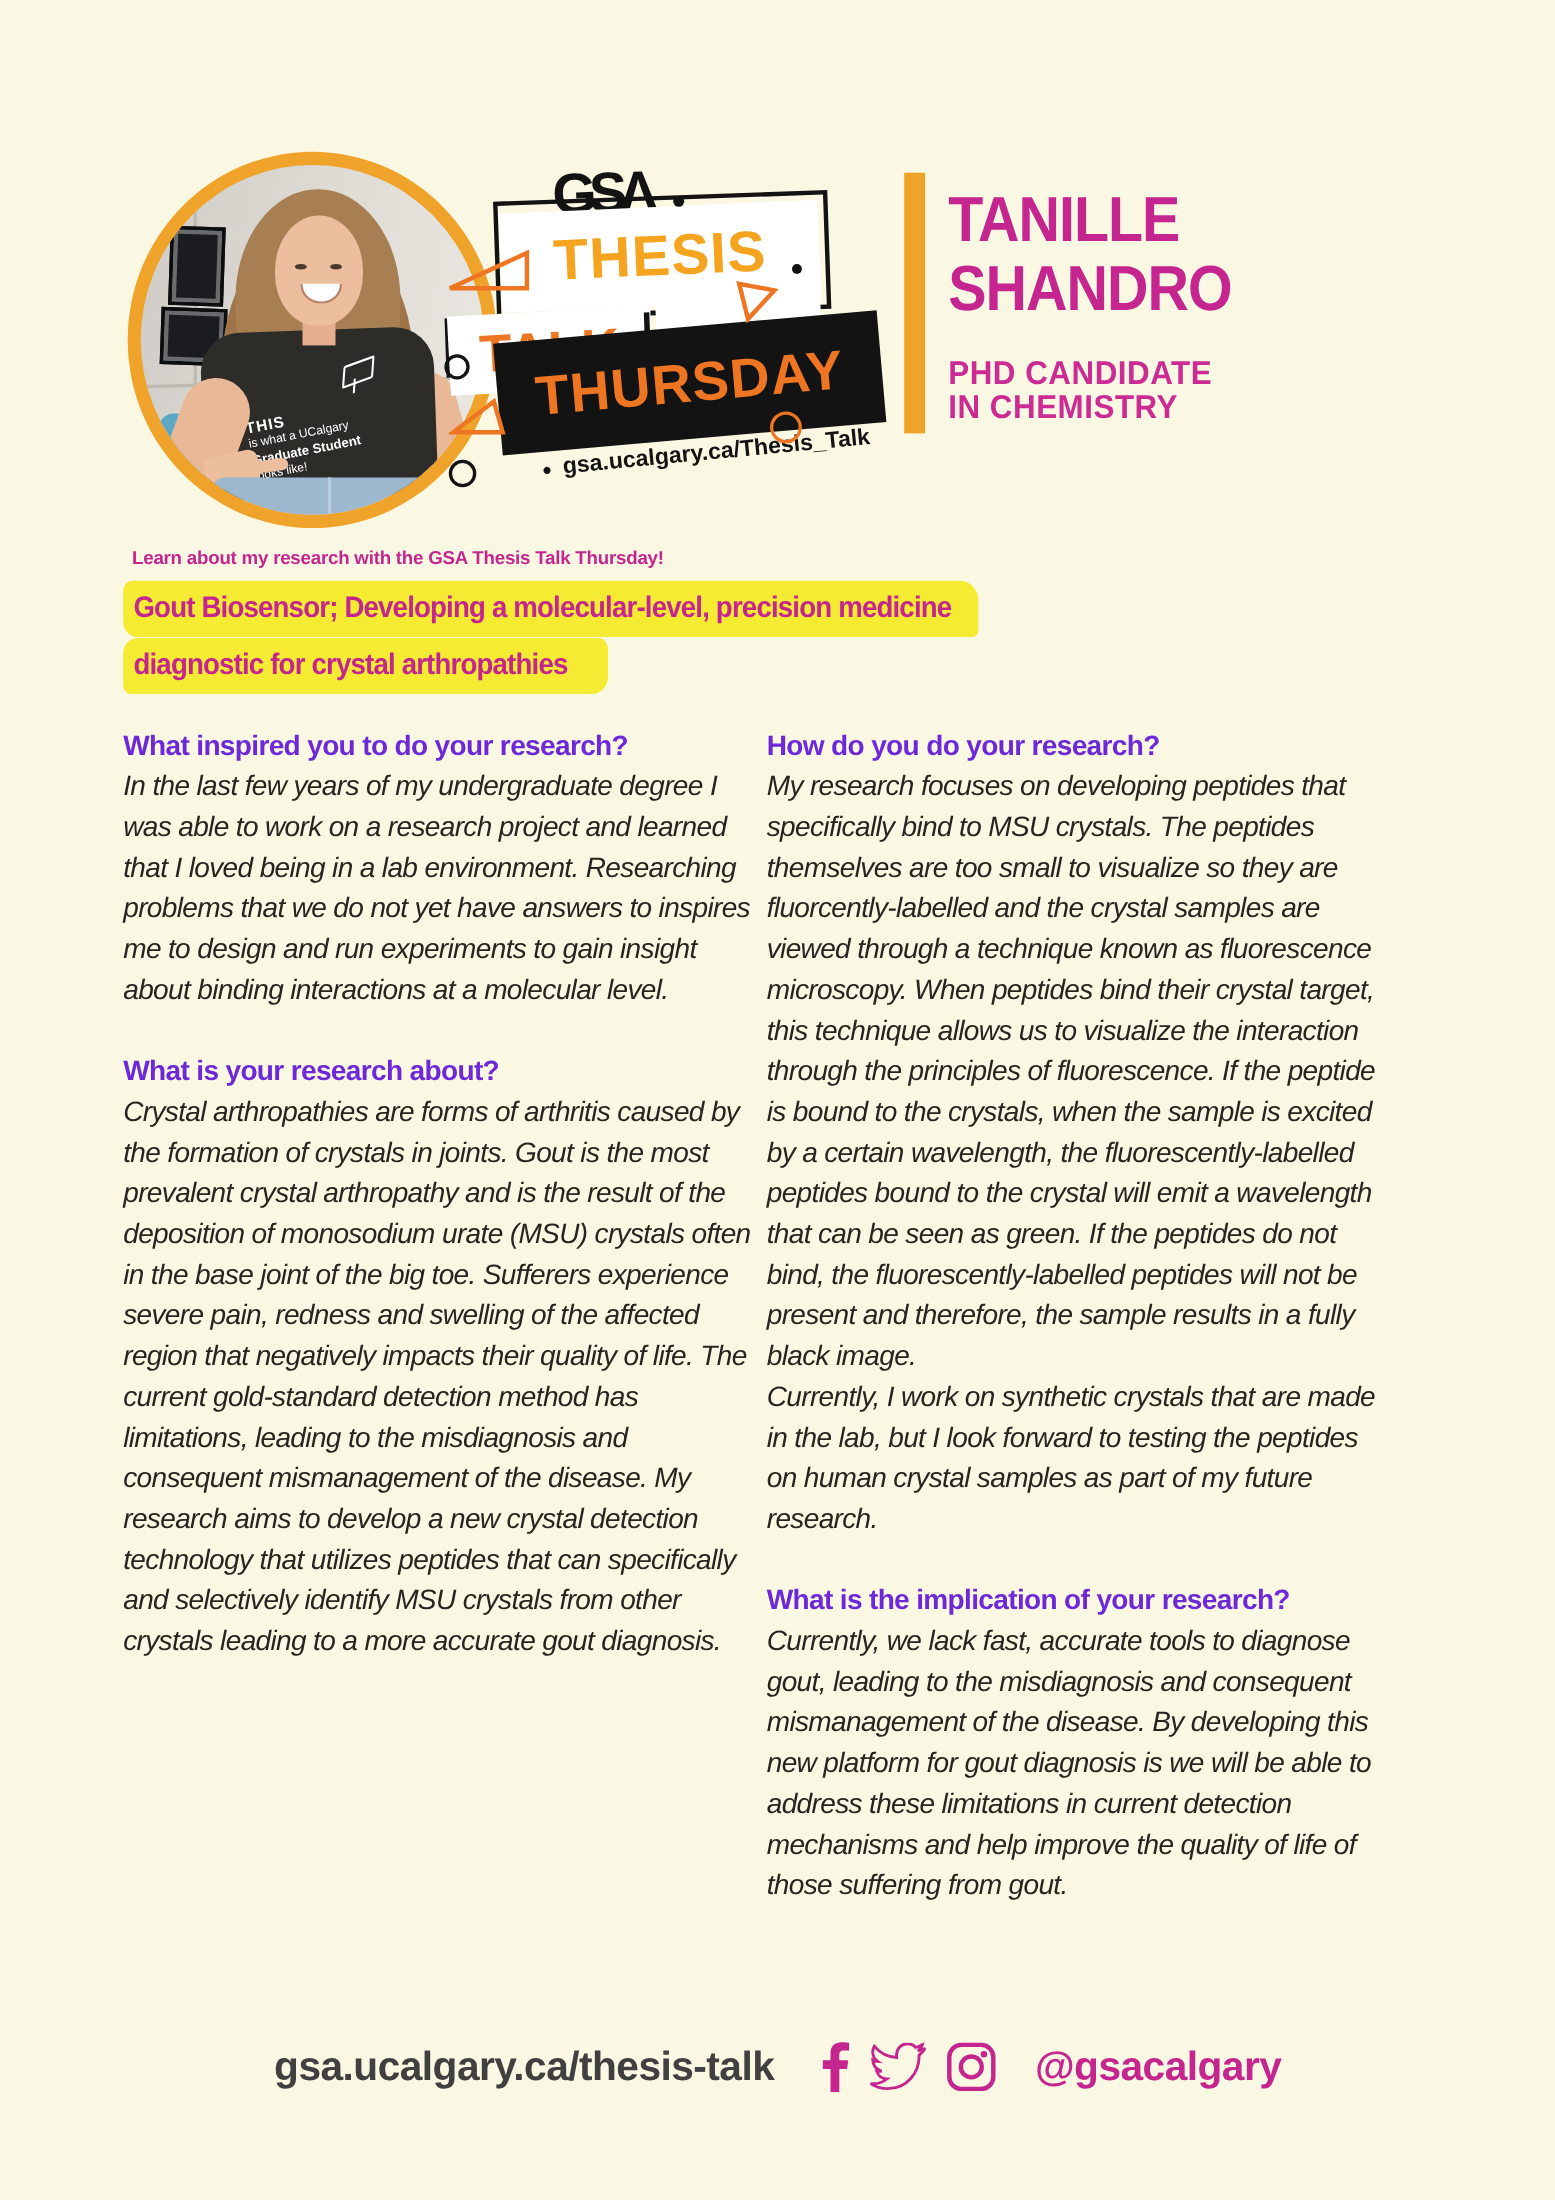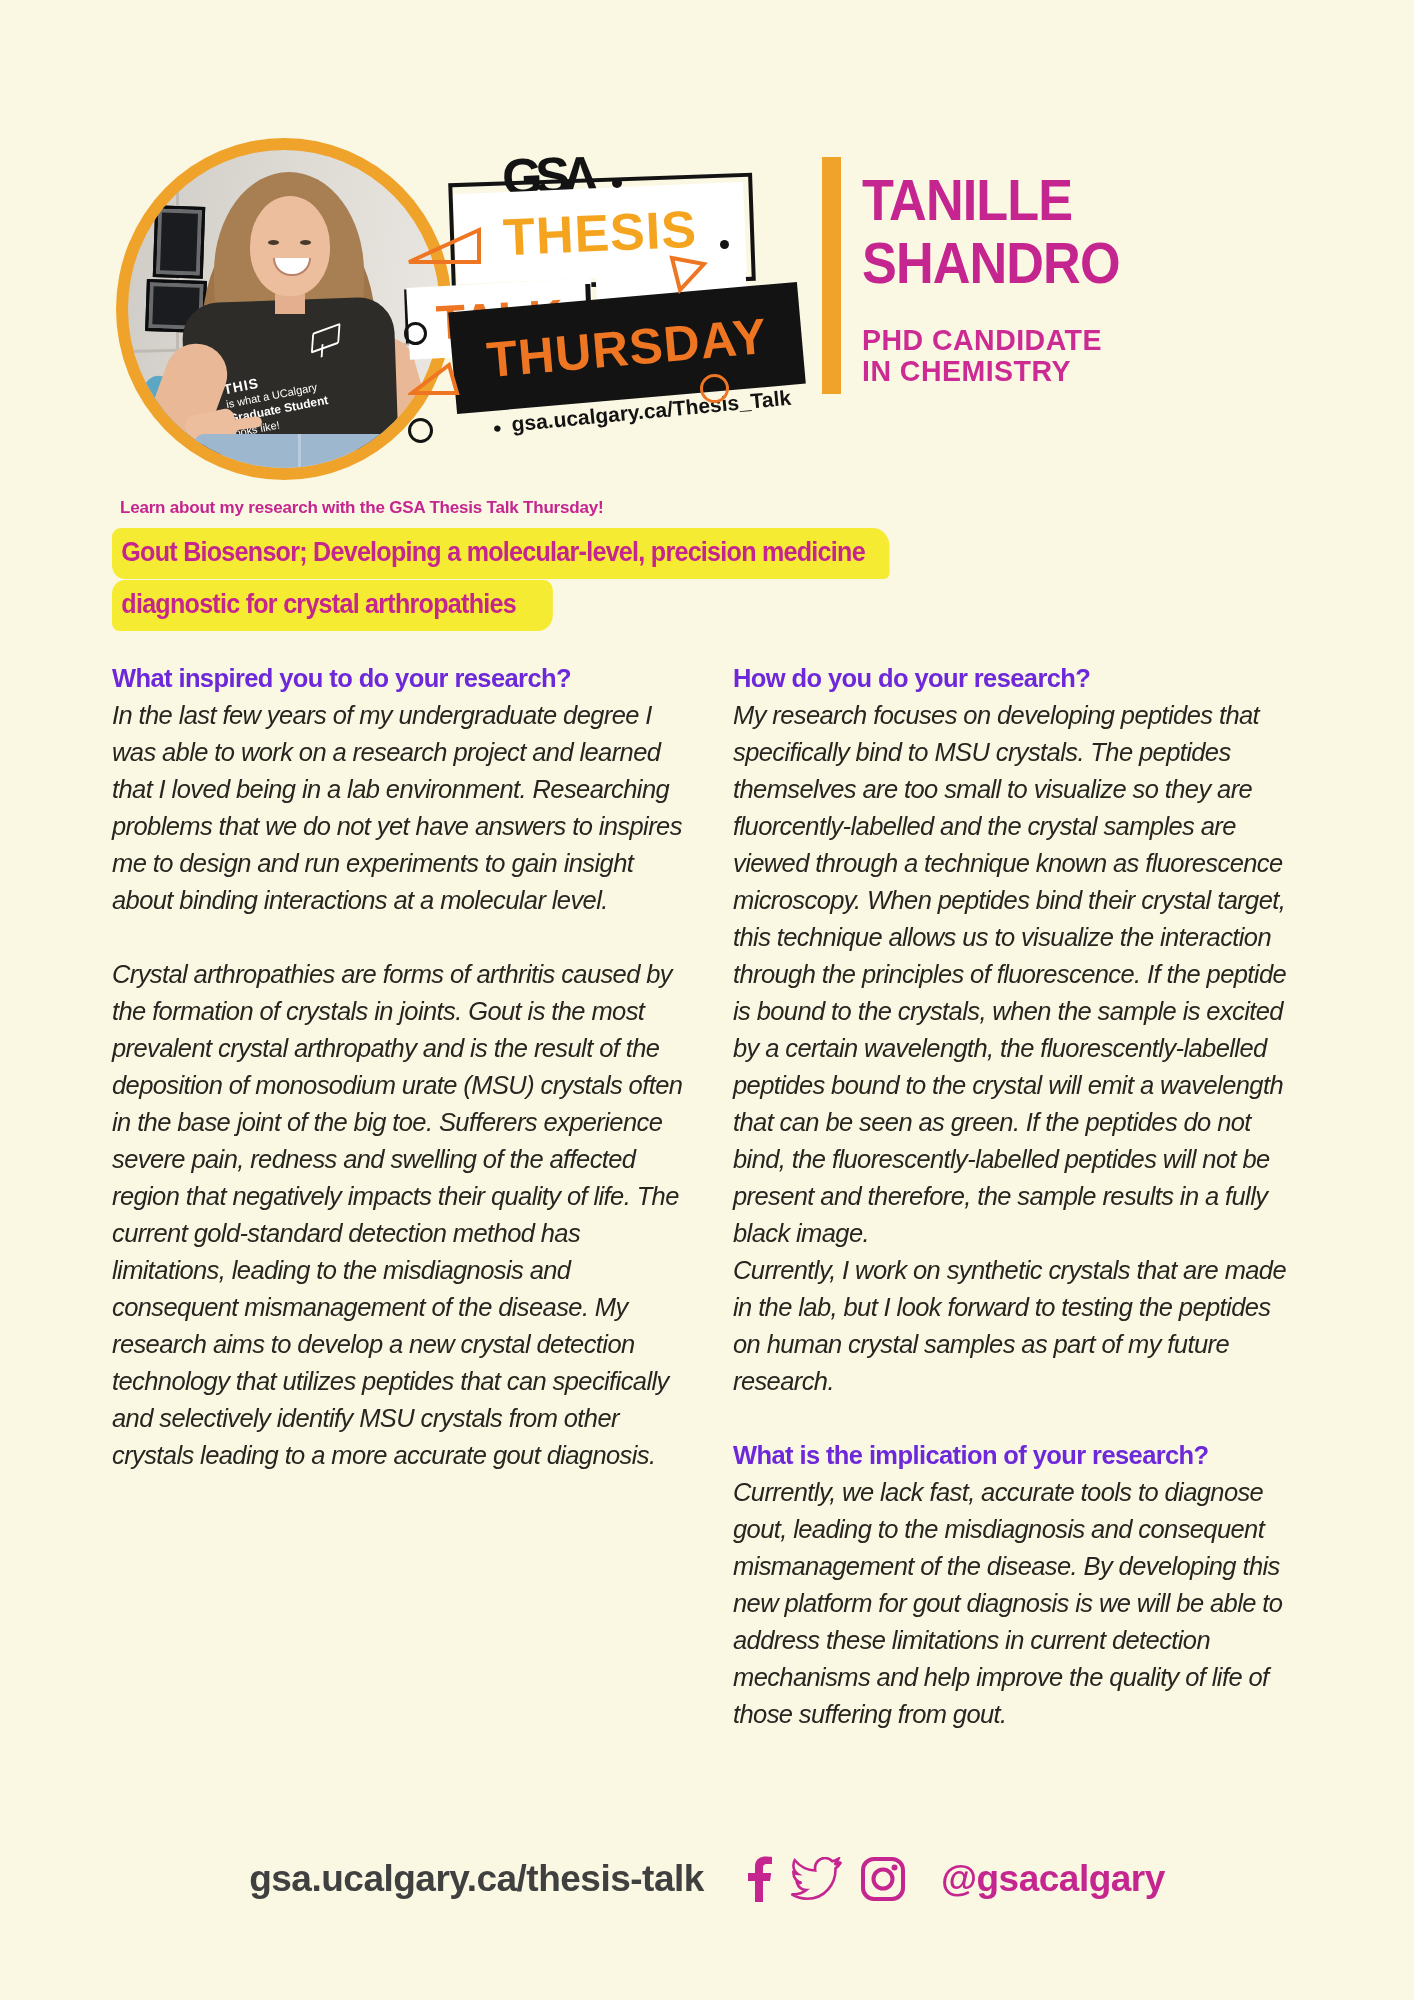--- a/index.html
+++ b/index.html
@@ -73,21 +73,21 @@
 
   
   .kicker { left:120px; top:498px; font-size:17px; font-weight:800; color:#C5258F; letter-spacing:-0.2px; }
   .title { left:112px; top:528px; font-size:27px; font-weight:800; color:#C5258F; letter-spacing:-0.8px; line-height:43px; transform:scaleX(0.93); transform-origin:left top; }
   .hl { display:inline-block; background:#F6EB33; padding:3px 26px 5px 10px; border-radius:9px 18px 6px 14px; margin-bottom:1px; white-space:nowrap; }
   .hl.second { padding-right:40px; border-radius:14px 10px 16px 8px; }
 
   
   .col { position:absolute; top:660px; }
   .col-left { left:112px; width:585px; }
-  .col-right { left:733px; width:568px; }
+  .col-right { left:697px; width:568px; }
   .qa-block { margin-bottom:37px; }
   .qa-block h3 { margin:0; font-size:25.5px; font-weight:bold; line-height:37px; letter-spacing:-0.6px; color:#6d28d9; }
   .qa-block p { margin:0; font-size:25.5px; line-height:37px; letter-spacing:-0.6px; color:#27251F;font-style:italic; }
 
   
   .footer { position:absolute; left:0; right:0; top:1856px; display:flex; align-items:center; justify-content:center; gap:18px; }
   .footer-url { font-size:37px; font-weight:600; color:#404040; letter-spacing:-0.5px; margin-right:24px; }
   .handle { font-size:37px; font-weight:600; color:#C5258F; letter-spacing:-0.5px; margin-left:17px; }
   .icon { display:flex; align-items:center; }
 </style>
@@ -178,20 +178,21 @@
   </div>
 
   <div class="col col-left">
     <div class="qa-block">
       <h3>What inspired you to do your research?</h3>
       <div>
           <p>In the last few years of my undergraduate degree I was able to work on a research project and learned that I loved being in a lab environment. Researching problems that we do not yet have answers to inspires me to design and run experiments to gain insight about binding interactions at a molecular level.</p>
         </div>
     </div>
     <div class="qa-block">
+      <h3>What is your research about?</h3>
       <div>
           <p>Crystal arthropathies are forms of arthritis caused by the formation of crystals in joints. Gout is the most prevalent crystal arthropathy and is the result of the deposition of monosodium urate (MSU) crystals often in the base joint of the big toe. Sufferers experience severe pain, redness and swelling of the affected region that negatively impacts their quality of life. The current gold-standard detection method has limitations, leading to the misdiagnosis and consequent mismanagement of the disease. My research aims to develop a new crystal detection technology that utilizes peptides that can specifically and selectively identify MSU crystals from other crystals leading to a more accurate gout diagnosis.</p>
         </div>
     </div>
   </div>
   <div class="col col-right">
     <div class="qa-block">
       <h3>How do you do your research?</h3>
       <div>
           <p>My research focuses on developing peptides that specifically bind to MSU crystals. The peptides themselves are too small to visualize so they are fluorcently-labelled and the crystal samples are viewed through a technique known as fluorescence microscopy. When peptides bind their crystal target, this technique allows us to visualize the interaction through the principles of fluorescence. If the peptide is bound to the crystals, when the sample is excited by a certain wavelength, the fluorescently-labelled peptides bound to the crystal will emit a wavelength that can be seen as green. If the peptides do not bind, the fluorescently-labelled peptides will not be present and therefore, the sample results in a fully black image.</p>

